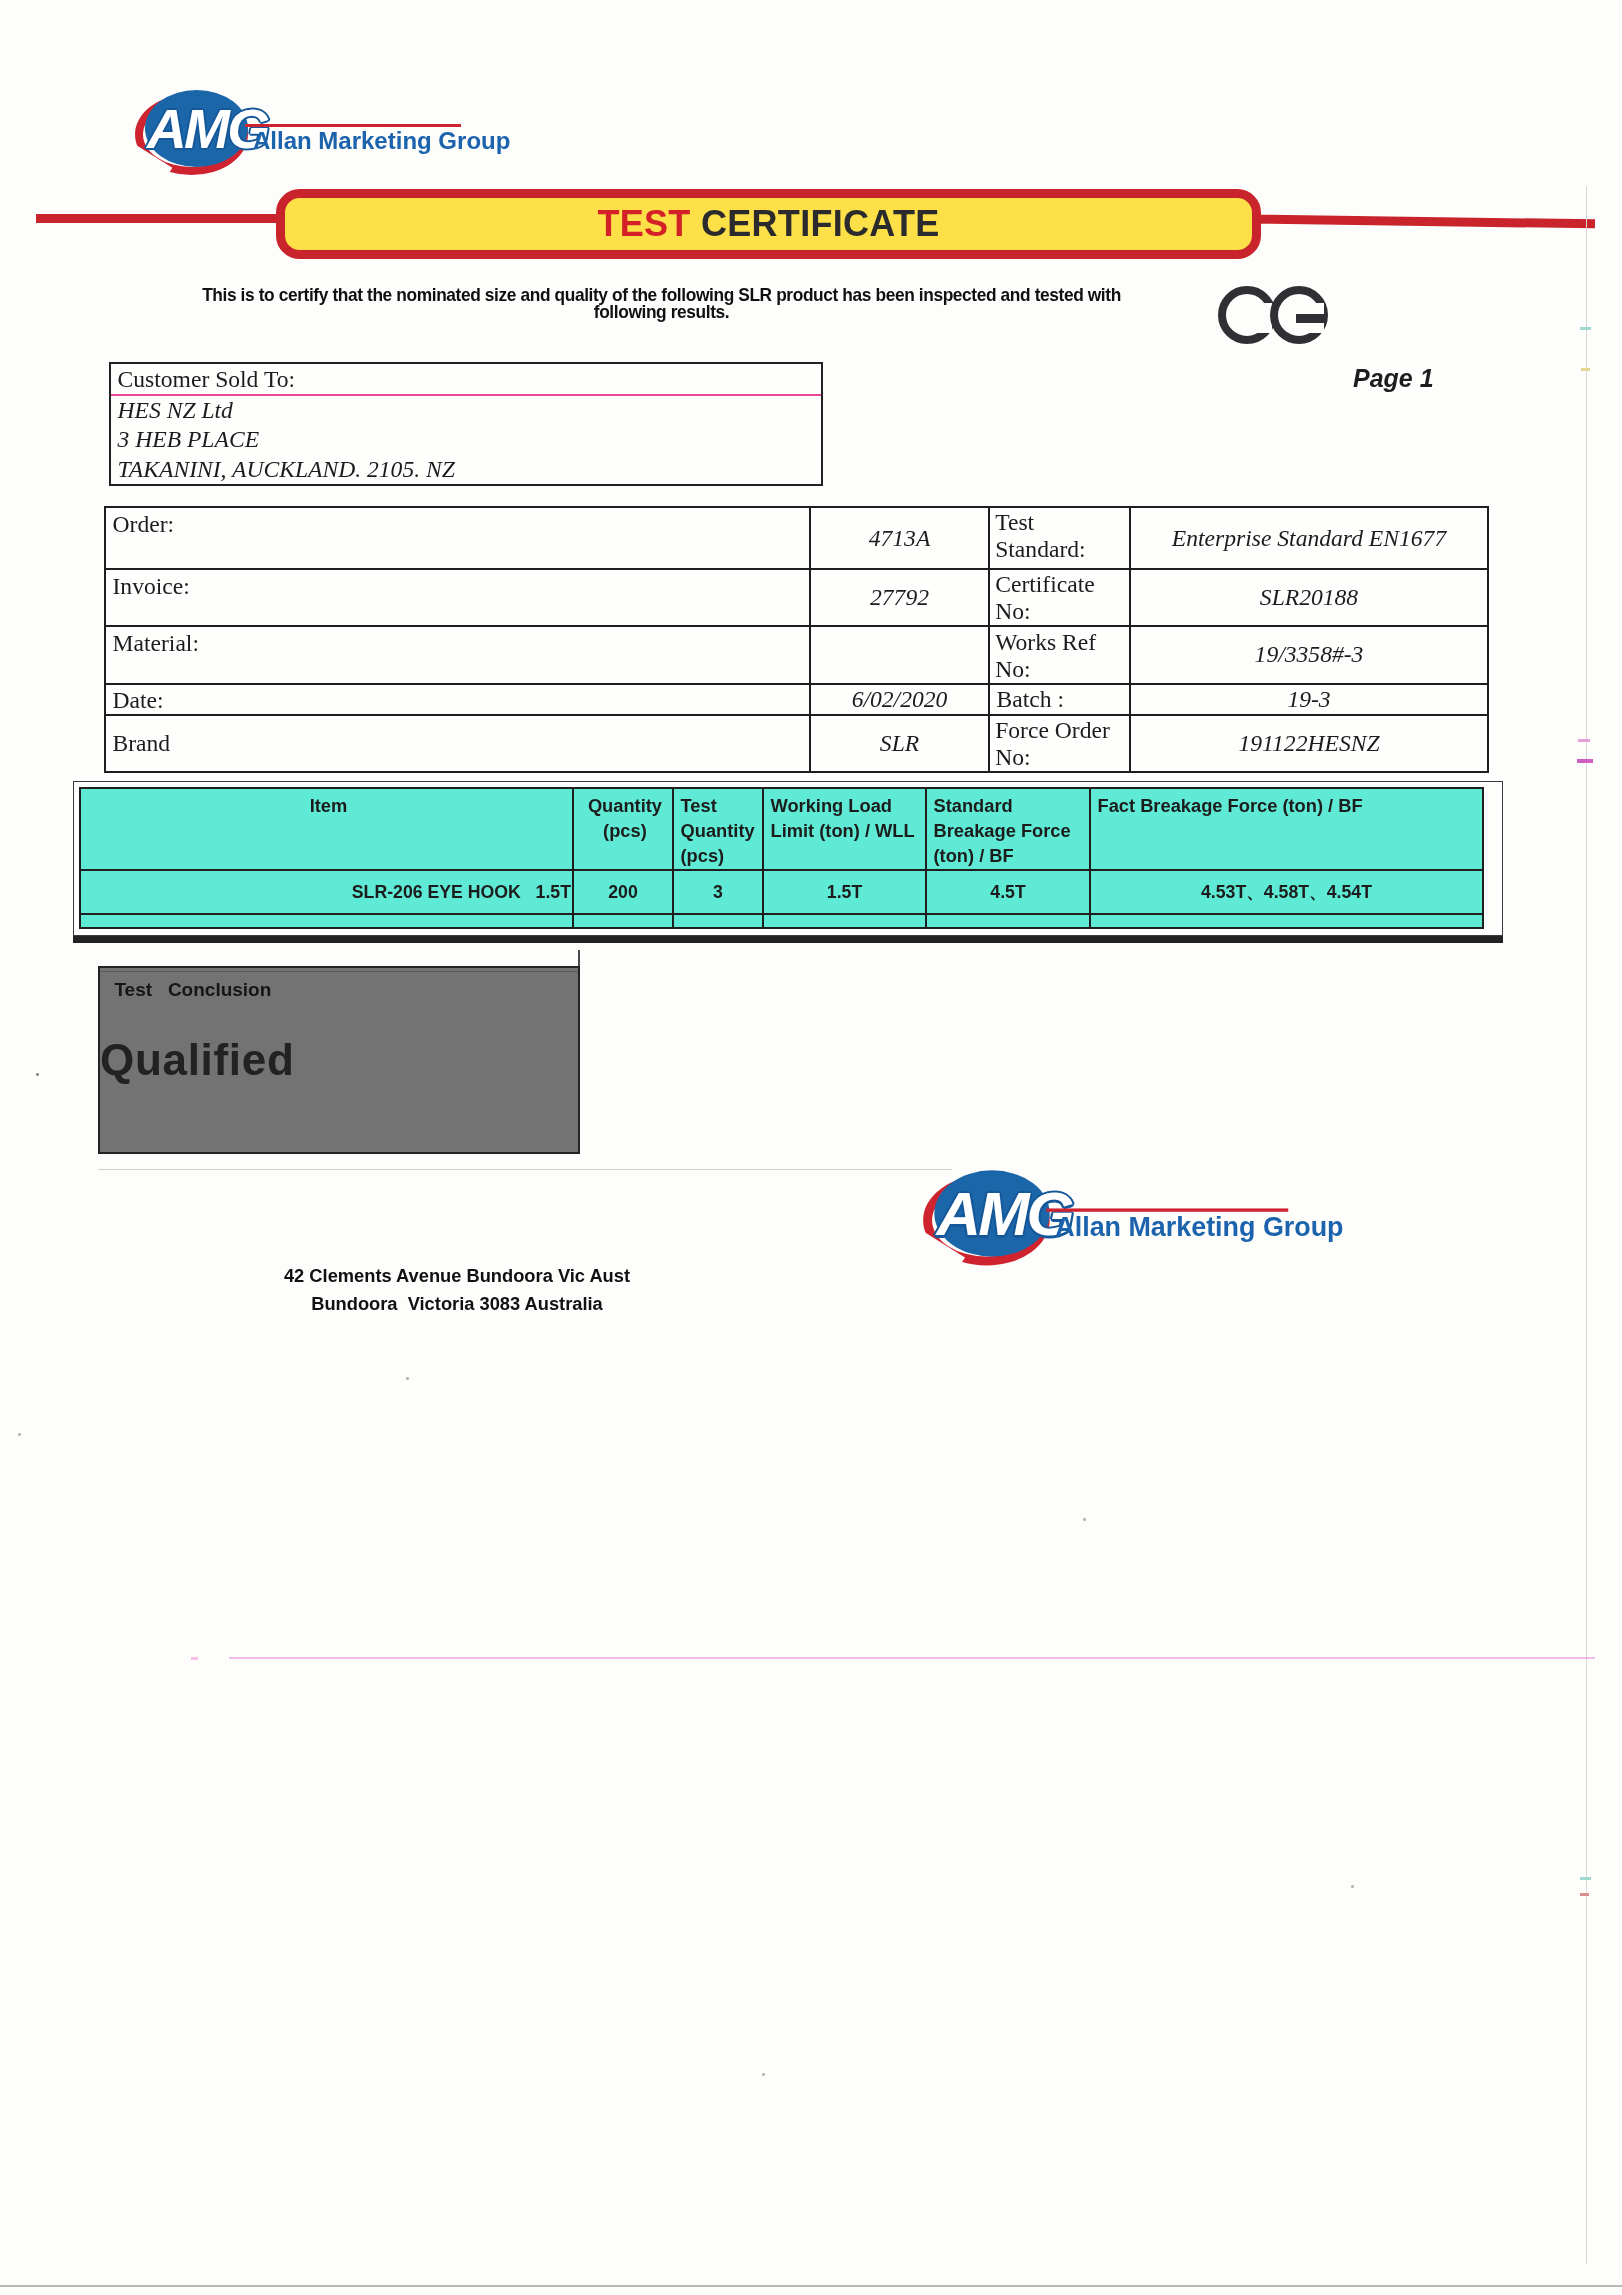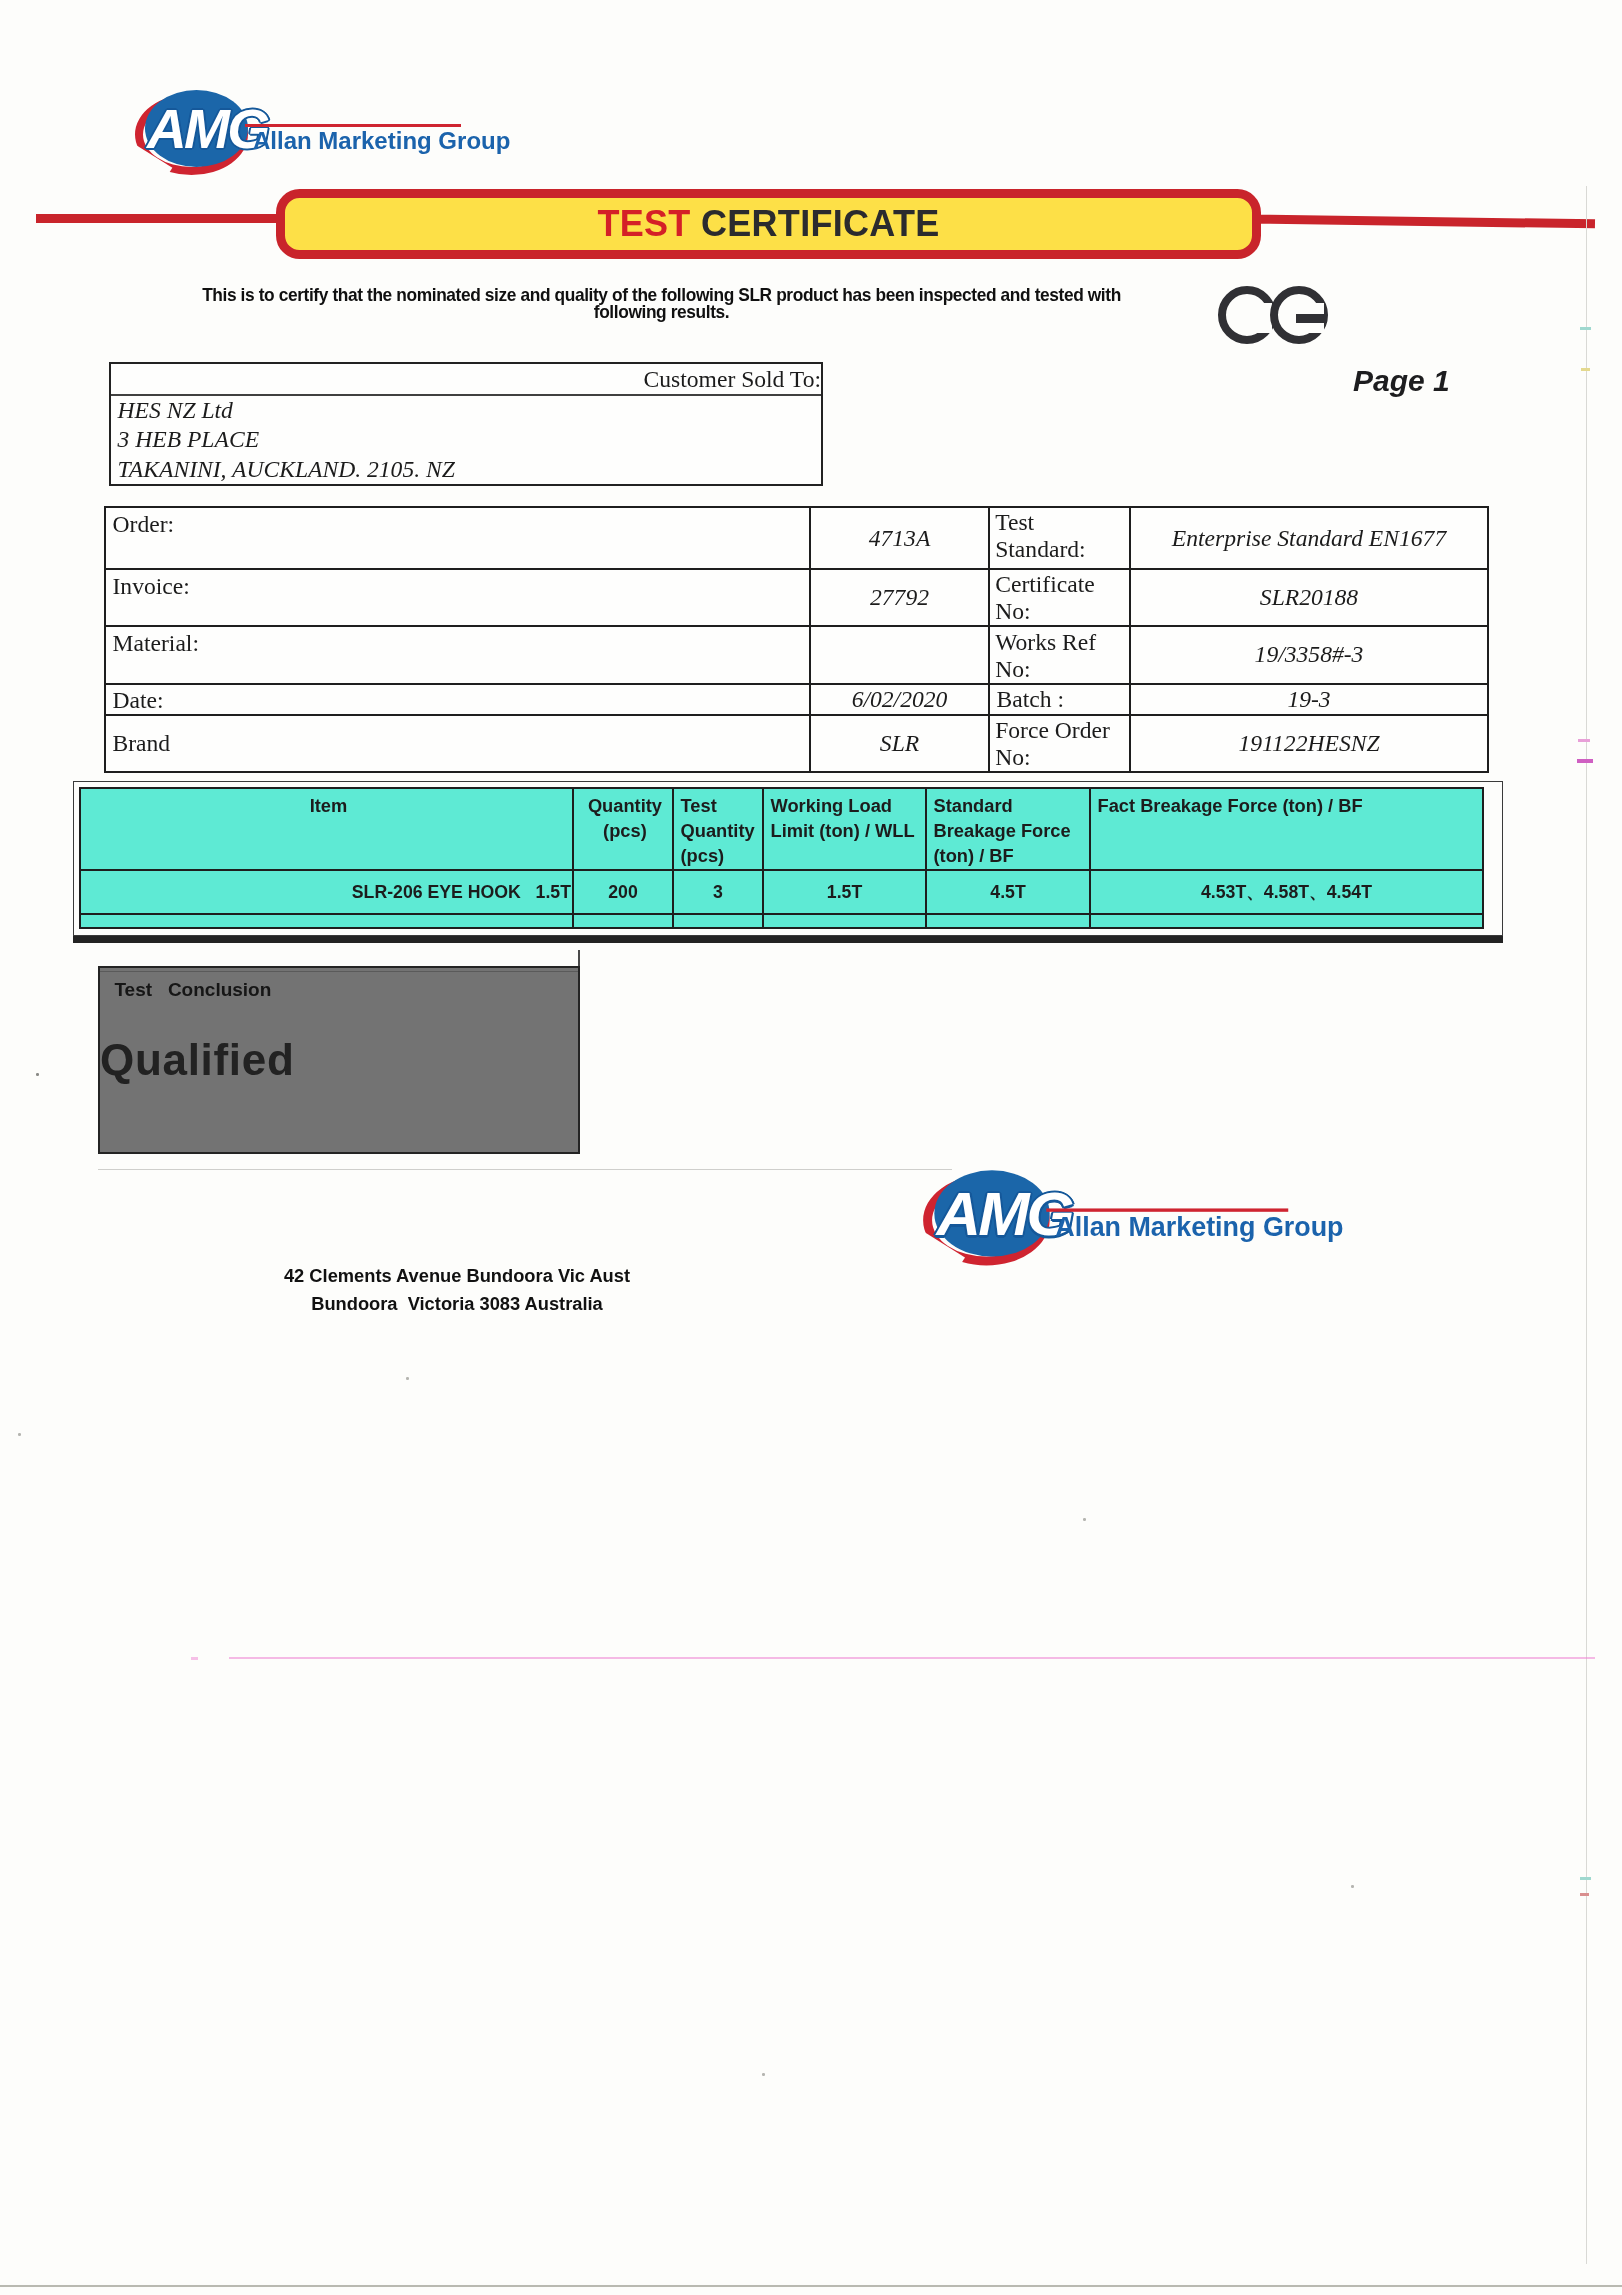--- a/index.html
+++ b/index.html
@@ -55,26 +55,26 @@
   
   .ce { position:absolute; left:1218px; top:286px; width:111px; height:58px; }
   .ce .glyph { position:absolute; top:0; width:58px; height:58px; border:8.5px solid #303034; border-radius:50%; box-sizing:border-box; }
   .ce .c { left:0; }
   .ce .e { left:52px; }
   .ce .cut { position:absolute; top:9.2px; right:-3.9px; width:18.3px; height:30px; background:#fdfdfb; }
   .ce .bar { position:absolute; left:18.3px; top:20px; width:31px; height:8.5px; background:#303034; }
 
   .page-num {
     position:absolute; left:1353px; top:364px;
-    font-family:"Liberation Sans", sans-serif; font-style:italic; font-weight:bold; font-size:30px; color:#1d1d1f;
+    font-family:"Liberation Sans", sans-serif; font-style:italic; font-weight:bold; font-size:25px; color:#1d1d1f;
   }
 
   
   .customer { position:absolute; left:109px; top:362px; width:714px; border:2px solid #222; box-sizing:border-box; background:#fefefd; }
-  .customer .hd { font-size:23.6px; padding:2px 0 0.7px 6.5px; border-bottom:2px solid #404040;text-align:right; }
+  .customer .hd { font-size:23.6px; padding:2px 0 0.7px 6.5px; border-bottom:2px solid #ec4899; }
   .customer .ln { font-style:italic; font-size:23.6px; height:29.4px; padding-left:6.5px; display:flex; align-items:center; }
 
   
   .order-table { position:absolute; left:104px; top:506px; border-collapse:collapse; table-layout:fixed; background:#fefefd; }
   .order-table td { border:2px solid #1e1e1e; font-size:23.6px; overflow:hidden; }
   .order-table .lbl  { vertical-align:top; padding:2.6px 0 0 6.5px; }
   .order-table .lblmid { vertical-align:middle; padding-left:6.5px; }
   .order-table .val  { font-style:italic; text-align:center; vertical-align:middle; }
   .order-table .lbl2 { vertical-align:top; padding:1.3px 0 0 5.2px; line-height:27px; }
 

